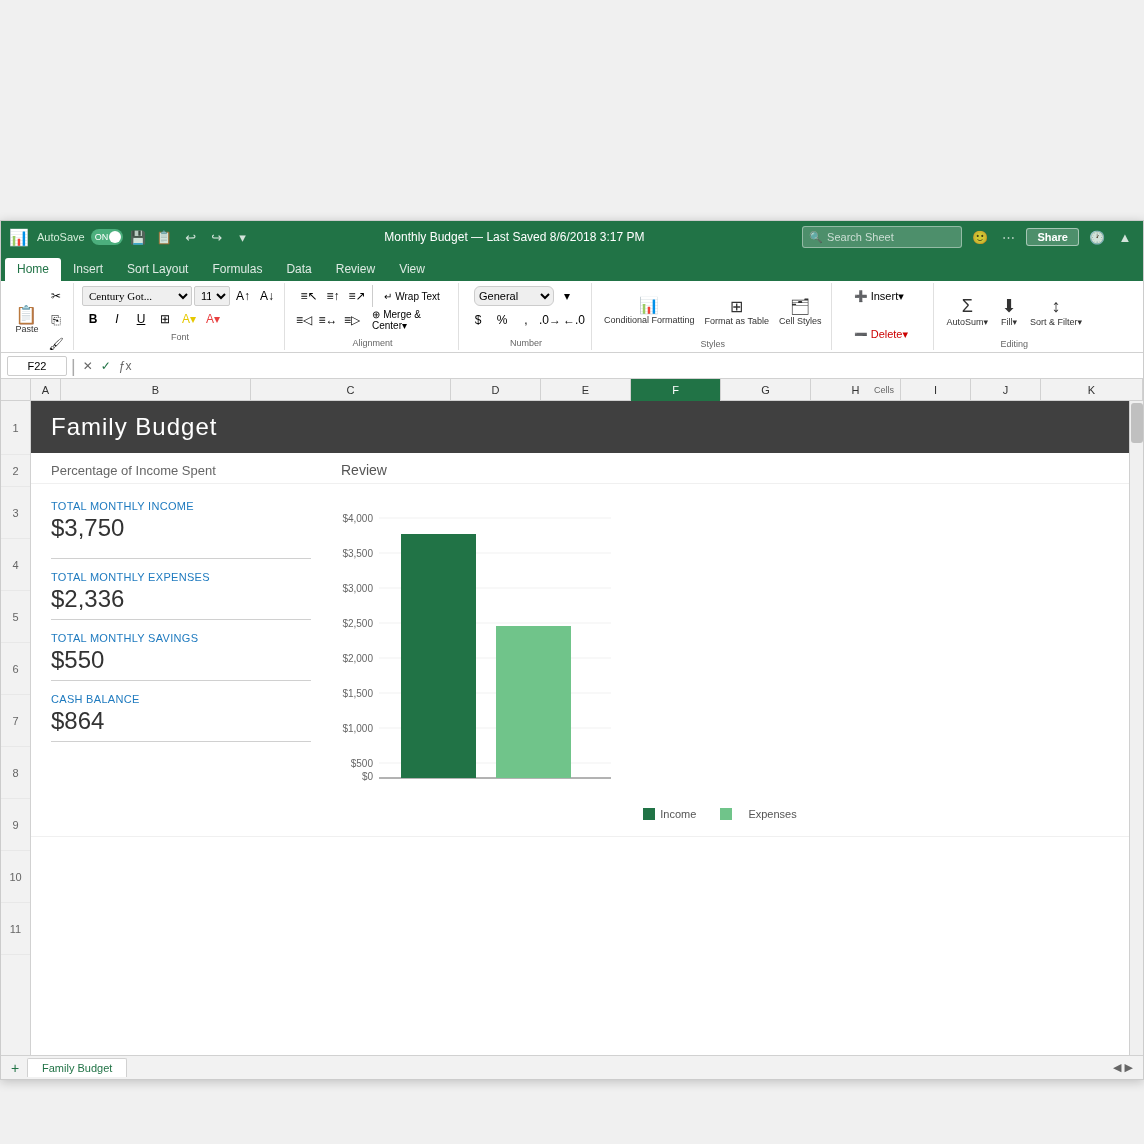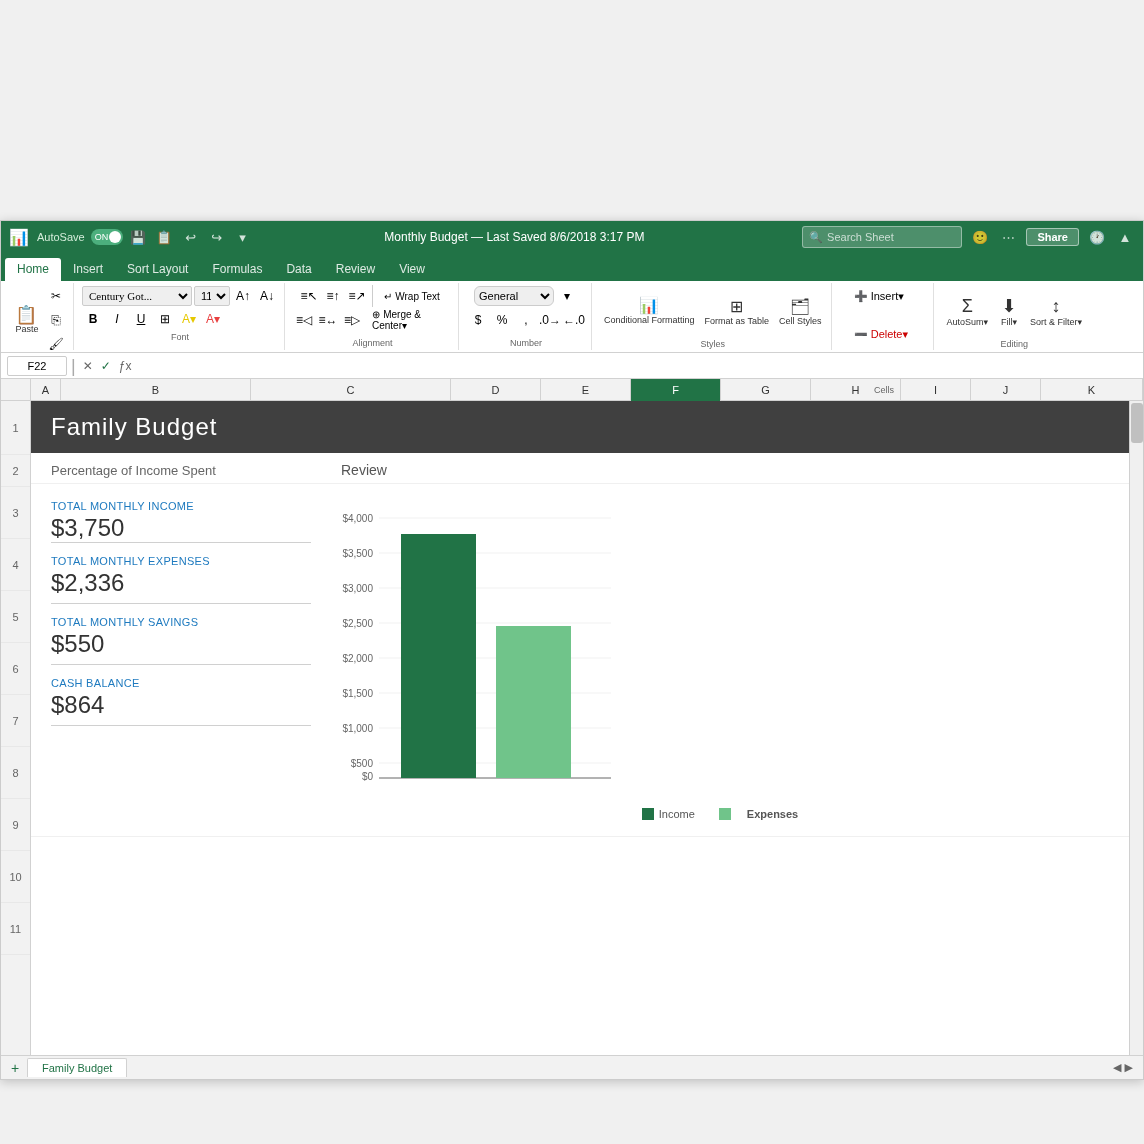--- a/index.html
+++ b/index.html
@@ -502,21 +502,21 @@
           <span style="font-size:14px; color:#555;">Review</span>
         </div>
         <div style="flex:1;"></div>
       </div>
 
       <div style="display:flex; padding: 0 20px;">
 
 
         <div style="width:260px; padding: 16px 0;">
 
-          <div style="margin-bottom:12px; border-bottom:1px solid #d0d0d0; padding-bottom:0;">
+          <div style="margin-bottom:12px; border-bottom:1px solid #d0d0d0; padding-bottom:16px;">
             <div style="font-size:11px; color:#1e7abf; text-transform:uppercase; margin-bottom:2px; letter-spacing:0.3px;">TOTAL MONTHLY INCOME</div>
             <div style="font-size:24px; color:#333; font-weight:300;">$3,750</div>
           </div>
 
           <div style="margin-bottom:12px; border-bottom:1px solid #d0d0d0; padding-bottom:6px;">
             <div style="font-size:11px; color:#1e7abf; text-transform:uppercase; margin-bottom:2px; letter-spacing:0.3px;">TOTAL MONTHLY EXPENSES</div>
             <div style="font-size:24px; color:#333; font-weight:300;">$2,336</div>
           </div>
 
           <div style="margin-bottom:12px; border-bottom:1px solid #d0d0d0; padding-bottom:6px;">
@@ -556,21 +556,21 @@
             <rect x="70" y="24" width="75" height="244" fill="#217346"></rect>
 
             <rect x="165" y="116" width="75" height="152" fill="#70c48a"></rect>
           </svg>
           
           <div style="display:flex; justify-content:center; gap:24px; font-size:11px; color:#555; margin-top:4px;">
             <div style="display:flex; align-items:center; gap:5px;">
               <div style="width:12px; height:12px; background:#217346;"></div>
               <span>Income</span>
             </div>
-            <div style="display:flex; align-items:center; gap:16px;font-weight:bold;">
+            <div style="display:flex; align-items:center; gap:16px;">
               <div style="width:12px; height:12px; background:#70c48a;"></div>
               <span>Expenses</span>
             </div>
           </div>
         </div>
       </div>
 
       <div style="height:52px; border-top:1px solid #f0f0f0;"></div>
     </div>
 

